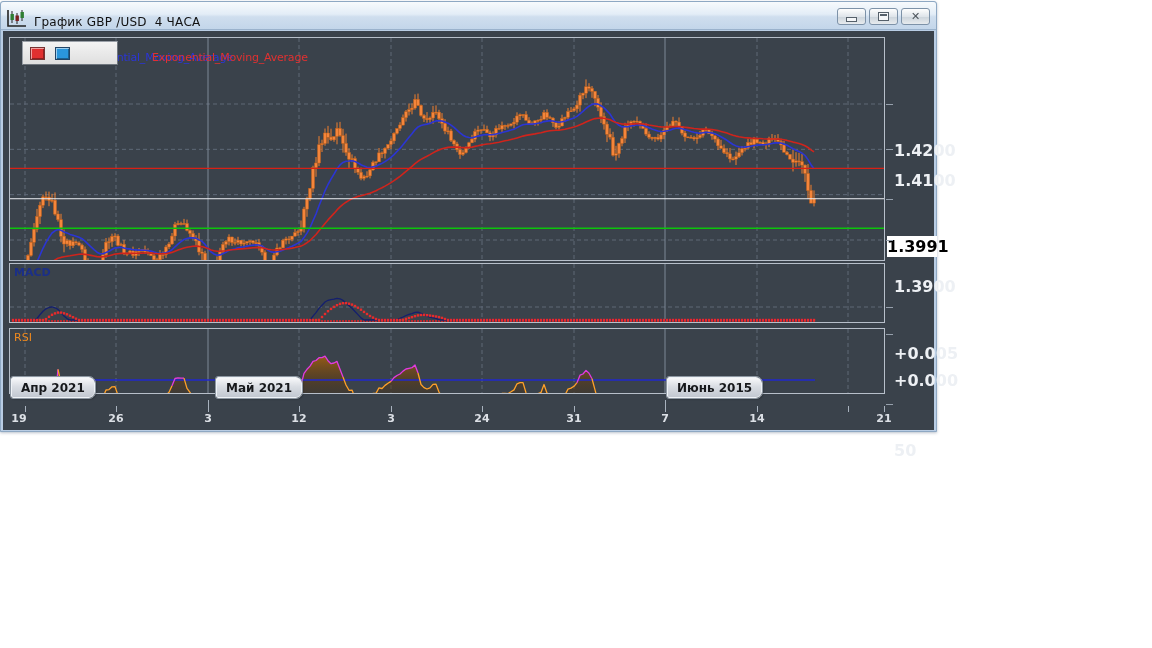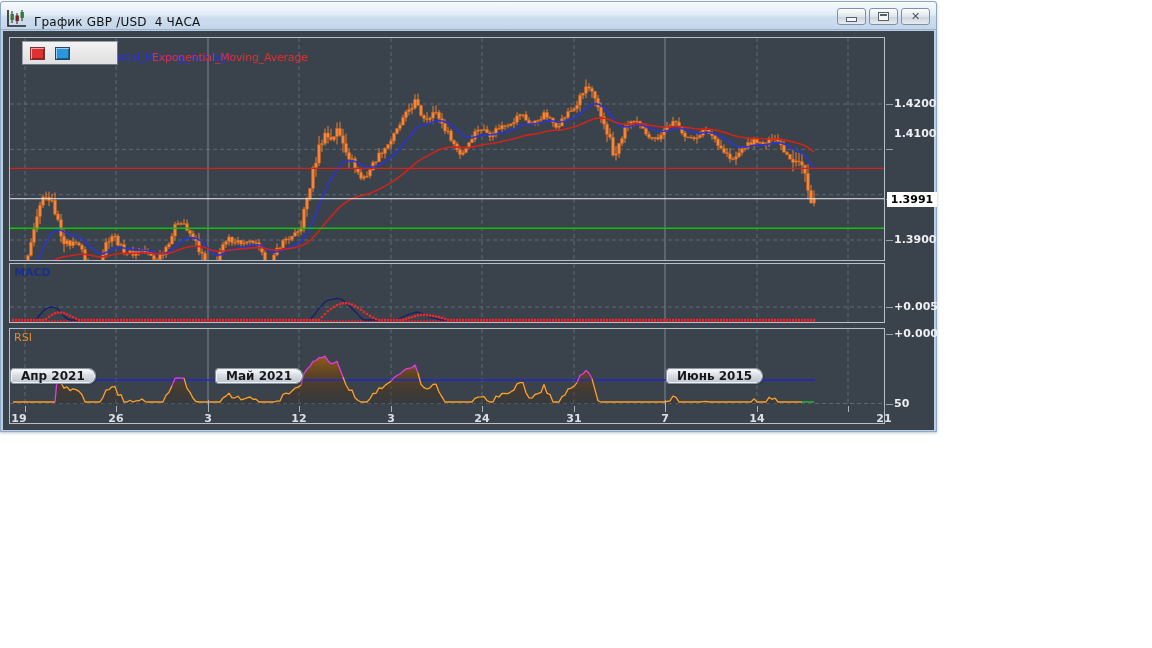--- a/index.html
+++ b/index.html
@@ -24,48 +24,48 @@
   .g-min { width:11px; height:5px; background:#f4f6f8; border:1px solid #55606a; margin-top:6px; }
   .g-restore { width:11px; height:9px; background:#f4f6f8; border:1px solid #55606a; position:relative; }
   .g-restore::before { content:""; position:absolute; left:1px; right:1px; top:1px; height:2px; background:#55606a; }
   .g-close { font-size:11px; font-weight:bold; color:#4c545b; line-height:1; }
 
   
   #content { position:absolute; left:2px; top:29px; right:2px; bottom:1px; background:#3a424b; }
   .panel { position:absolute; border:1px solid #b7bfca; background:#3a424b; overflow:hidden; }
   #panel-main { left:6px;  top:6px;  width:876px; height:224px; }
   #panel-macd { left:6px;  top:232px; width:876px; height:60px; }
-  #panel-rsi  { left:6px;  top:297px; width:876px; height:96px; }
+  #panel-rsi  { left:6px;  top:297px; width:876px; height:66px; }
   .panel svg { position:absolute; left:0; top:0; }
 
   
   #legend-blue, #legend-red { position:absolute; top:13px; font-size:11px; letter-spacing:-.2px; white-space:nowrap; }
   #legend-blue { left:67px; color:#2b35d8; z-index:1; }
   #legend-red  { left:142px; color:#e03131; z-index:1; }
   #legend-buttons { position:absolute; left:12px; top:3px; width:96px; height:24px; z-index:2;
     background:linear-gradient(#f3f3f3,#dfdfdf); border:1px solid #9aa0a8; border-right-color:#6f767e; border-bottom-color:#6f767e;
     display:flex; align-items:center; gap:10px; padding-left:7px; }
   .sq-btn { width:15px; height:13px; border:1px solid #733; cursor:pointer;
     box-shadow:inset 1px 1px 0 rgba(255,255,255,.55), inset -1px -1px 0 rgba(0,0,0,.35); }
   #sq-red  { background:#e03030; }
   #sq-blue { background:#2a96dc; border-color:#246; }
 
   .ind-label { position:absolute; left:4px; top:2px; font-size:11px; z-index:1;text-align:right; }
   #macd-label { color:#1b2f88; font-weight:bold; }
   #rsi-label  { color:#ef8a1e; }
 
   
-  .month-badge { position:absolute; height:14px; top:338px; z-index:3;
+  .month-badge { position:absolute; height:21px; top:346px; z-index:3;
     background:linear-gradient(#f7f8fa,#d9dde3 45%,#c2c8d1); border:1px solid #eef2f6; outline:1px solid #8d97a2;
     border-radius:2px 6px 6px 2px; color:#16181b; font-size:12px; font-weight:bold;
     display:flex; align-items:center; padding:0 9px; white-space:nowrap;
     box-shadow:1px 1px 2px rgba(0,0,0,.4);text-align:center; }
 
   
-  .price-label { position:absolute; color:#edf0f4; font-size:11px; font-weight:bold; left:891px; }
+  .price-label { position:absolute; color:#edf0f4; font-size:16px; font-weight:bold; left:891px;margin-top:44px; }
   .price-label.hl { left:884px; width:50px; background:#ffffff; color:#000;
     text-align:center; font-weight:bold; padding:1px 0; }
   .axis-tick-h { position:absolute; width:7px; height:1px; background:#96a0ac; left:883px; }
   .date-label { position:absolute; top:381px; color:#dce0e6; font-size:11px; font-weight:bold; transform:translateX(-50%); }
   .date-tick { position:absolute; width:1px; background:#a8b2be; top:375px; height:6px; }
   .date-tick.month { top:369px; height:12px; }
 </style>
 </head>
 <body>
 

